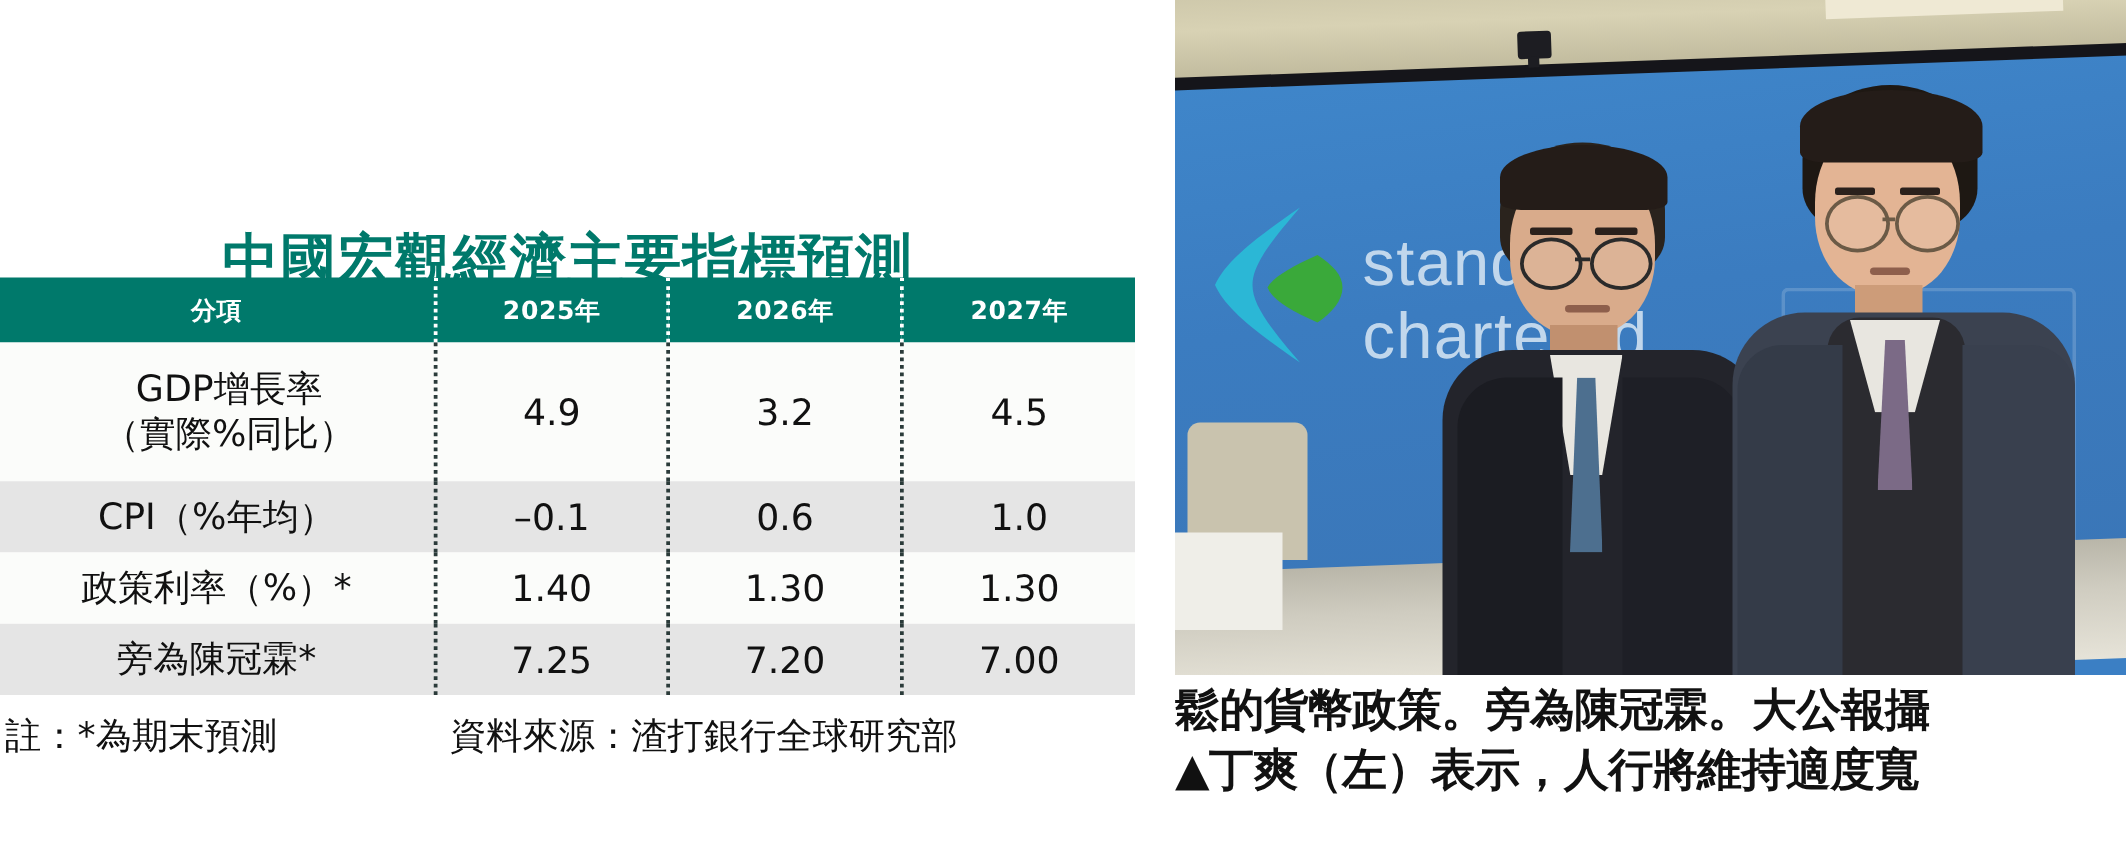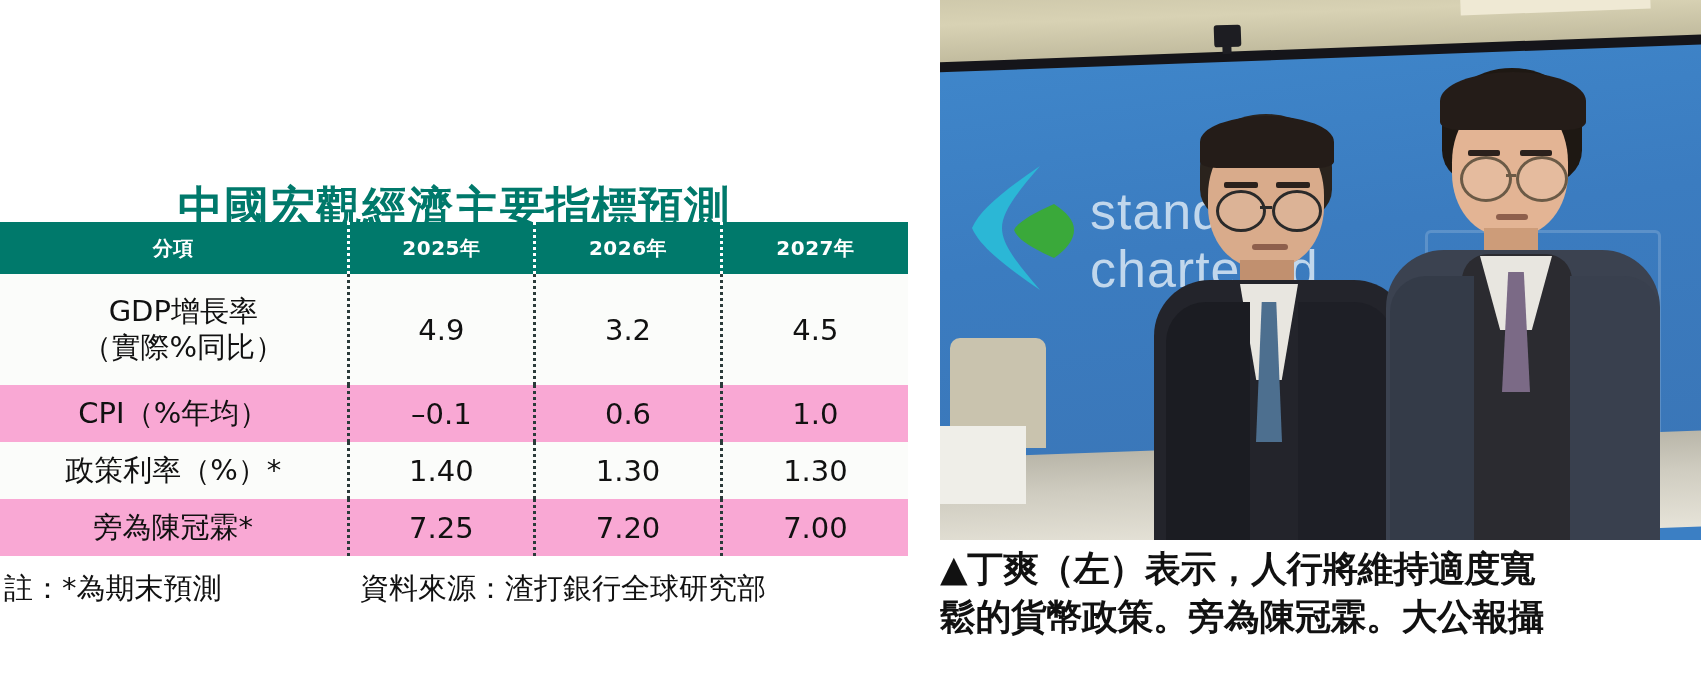--- a/index.html
+++ b/index.html
@@ -78,21 +78,21 @@
     font-size: 29px;
     text-align: center;
     vertical-align: middle;
     padding: 0;
     color: #111111;
     font-family: "DejaVu Sans", "Liberation Sans", sans-serif;
     font-weight: 400;
   }
 
   .data-table tbody tr.row-a td { background: #fbfcfa; }
-  .data-table tbody tr.row-b td { background: #f9a8d4; }
+  .data-table tbody tr.row-b td { background: #e5e5e5; }
 
   .data-table tbody tr.tall td { height: 111px; }
   .data-table tbody tr.short td { height: 57px; }
 
   
   .data-table th.sep,
   .data-table td.sep {
     border-left: 3px dotted #2b3b3a;
   }
   .data-table thead th.sep {
@@ -483,18 +483,18 @@
         <div class="p-body" style="left:82px;top:186px;width:110px;height:288px;background:#2b2b30;border-radius:26px 26px 0 0;"></div>
         <div class="p-shirt" style="left:100px;top:188px;width:72px;height:74px;clip-path:polygon(0 0,100% 0,72% 100%,28% 100%);"></div>
         <div class="p-tie" style="left:122px;top:204px;width:28px;height:120px;background:#7b6a86;clip-path:polygon(22% 0,78% 0,100% 100%,0 100%);"></div>
         <div class="p-body" style="left:10px;top:208px;width:84px;height:266px;background:#343b48;border-radius:36px 0 0 0;"></div>
         <div class="p-body" style="left:190px;top:208px;width:90px;height:266px;background:#39404e;border-radius:0 36px 0 0;"></div>
       </div>
 
     </figure>
 
     <figcaption class="caption">
+      <span class="ln">鬆的貨幣政策。旁為陳冠霖。大公報攝</span>
       <span class="ln">▲丁爽（左）表示，人行將維持適度寬</span>
-      <span class="ln">鬆的貨幣政策。旁為陳冠霖。大公報攝</span>
     </figcaption>
   </section>
 
 </div>
 
 </body></html>

